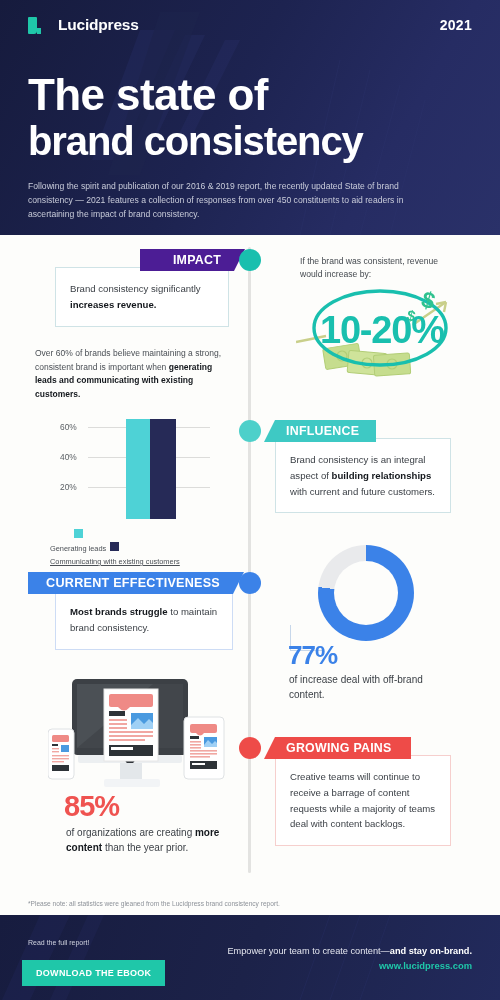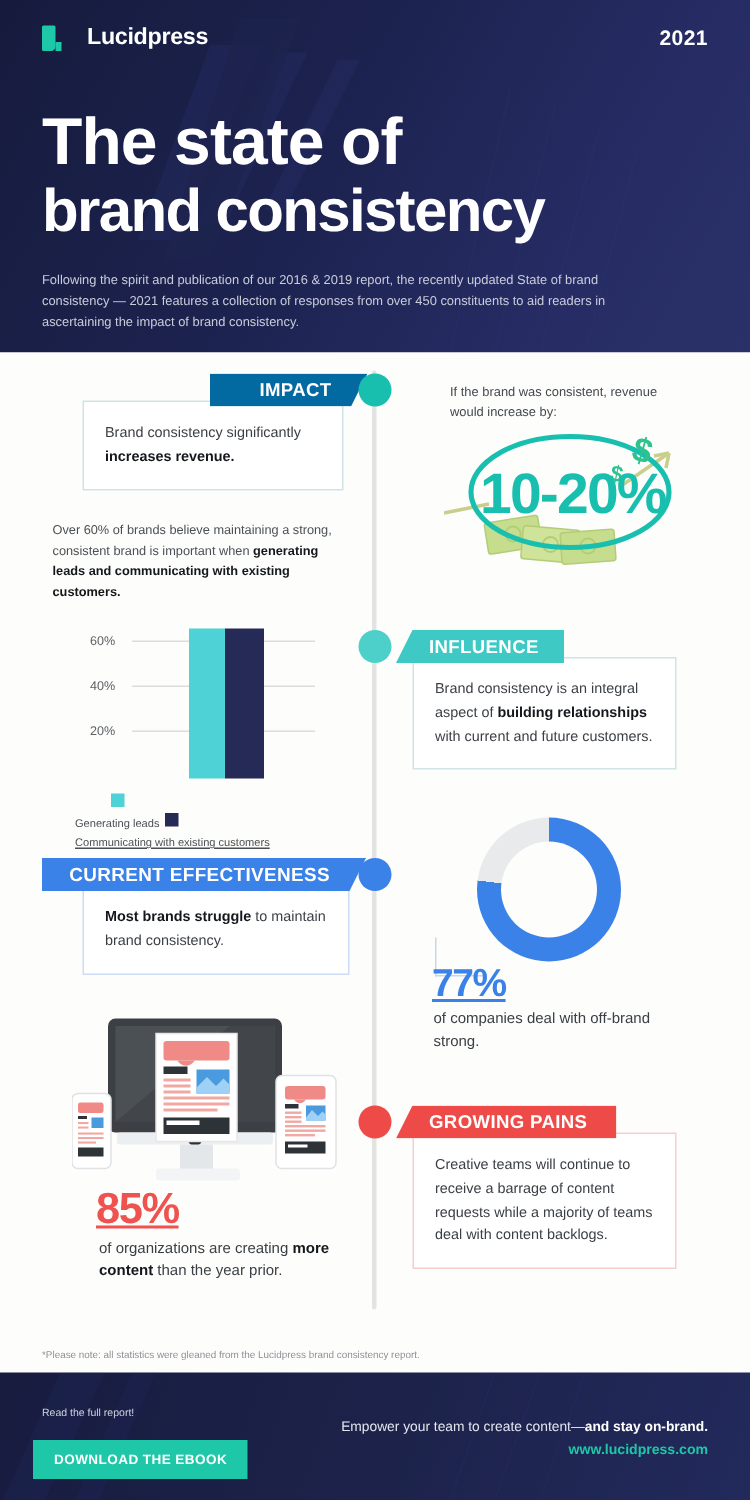--- a/index.html
+++ b/index.html
@@ -97,21 +97,21 @@
   .legend-row { position: absolute; display: flex; align-items: center; gap: 6px; font-size: 7.4px; color: #4a4f55; flex-direction: column; }
   .legend-sw { width: 9px; height: 9px; }
 
   
   .donut { position: absolute; width: 96px; height: 96px; border-radius: 50%; }
   .donut-hole {
     position: absolute; left: 50%; top: 50%; transform: translate(-50%,-50%);
     width: 64px; height: 64px; border-radius: 50%; background: #fdfdfb;
   }
   .leader { position: absolute; border-left: 1px solid #c7d7ea; border-bottom: 1px solid #c7d7ea; }
-  .stat-num { position: absolute; font-size: 26px; font-weight: bold; letter-spacing: -1px; text-decoration: underline; }
+  .stat-num { position: absolute; font-size: 26px; font-weight: bold; letter-spacing: -1px; }
   .stat-txt { position: absolute; font-size: 10px; line-height: 1.5; color: #3a3f45; }
   .stat-txt b { color: #14181d; }
 
   
   .fine-print { position: absolute; left: 28px; top: 900px; font-size: 6.6px; color: #8d9299; }
 
   
   .footer {
     position: absolute; left: 0; top: 915px; width: 500px; height: 85px;
     background: linear-gradient(110deg, #171c3f 0%, #1c2249 50%, #222a5c 100%);
@@ -168,21 +168,21 @@
 
   <div class="body-area" style="position:absolute; left:0; top:235px;">
 
     <div class="timeline"></div>
 
     <div class="tl-dot" style="top:14px;  background:#19bfae;"></div>
     <div class="tl-dot" style="top:185px; background:#4dd0ca;"></div>
     <div class="tl-dot" style="top:337px; background:#3b82e8;"></div>
     <div class="tl-dot" style="top:502px; background:#ee4b48;"></div>
 
-    <div class="banner right-notch" style="left:140px; top:14px; width:105px; background:#0369a1;">
+    <div class="banner right-notch" style="left:140px; top:14px; width:105px; background:#4c1d95;">
       <span>IMPACT</span>
     </div>
 
     <div class="card" style="left:55px; top:32px; width:174px;">
       <span>Brand consistency significantly </span><b>increases revenue.</b>
     </div>
 
     <div class="note" style="left:35px; top:112px; width:190px;">
       <span>Over 60% of brands believe maintaining a strong, consistent brand is important when </span><b>generating leads and communicating with existing customers.</b>
     </div>
@@ -247,21 +247,21 @@
     <div class="card" style="left:275px; top:203px; width:176px;">
       <span>Brand consistency is an integral aspect of </span><b>building relationships</b><span> with current and future customers.</span>
     </div>
 
     <div class="donut" style="left:318px; top:310px; background: conic-gradient(#3b82e8 0deg 277.2deg, #e9eaec 277.2deg 360deg);">
       <div class="donut-hole"></div>
     </div>
     <div class="leader" style="left:290px; top:390px; width:34px; height:26px;"></div>
 
     <div class="stat-num" style="left:288px; top:405px; color:#3b82e8;">77%</div>
-    <div class="stat-txt" style="left:289px; top:437px; width:160px;">of companies deal with off-brand strong.</div>
+    <div class="stat-txt" style="left:289px; top:437px; width:160px;">of increase deal with off-brand content.</div>
 
     <div class="banner right-notch" style="left:28px; top:337px; width:216px; background:#3b82e8; font-size:12.6px;">
       <span>CURRENT EFFECTIVENESS</span>
     </div>
 
     <div class="card" style="left:55px; top:355px; width:178px; border-color:#cddcf5;">
       <b>Most brands struggle</b><span> to maintain brand consistency.</span>
     </div>
 
     <div style="position:absolute; left:48px; top:438px;">

